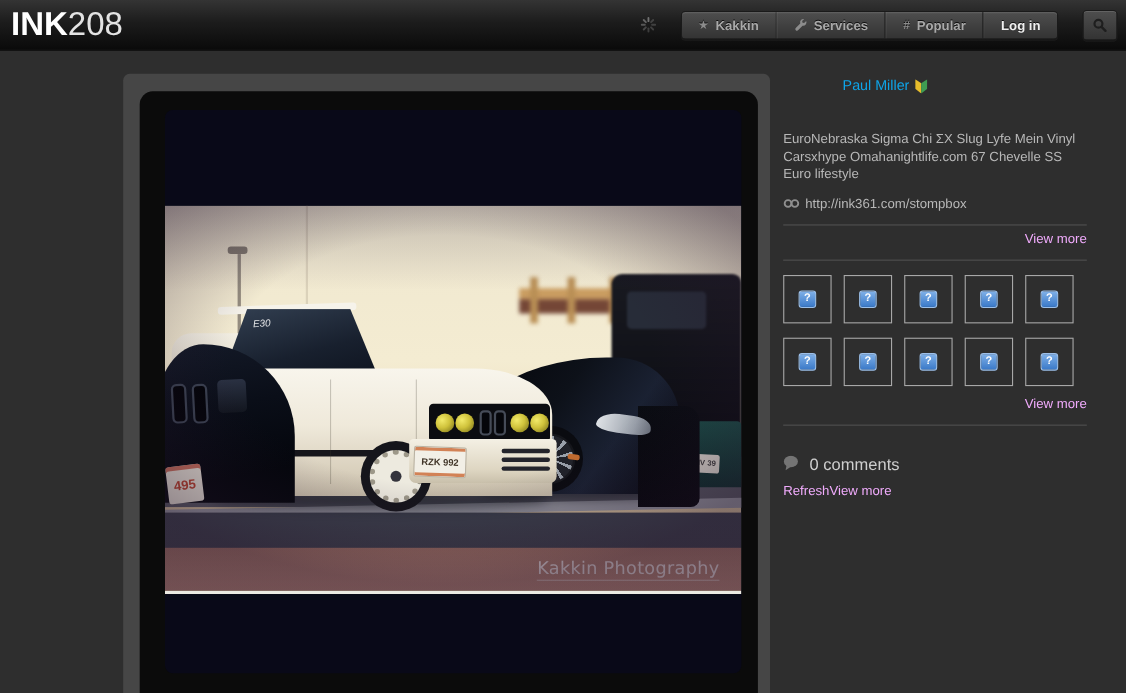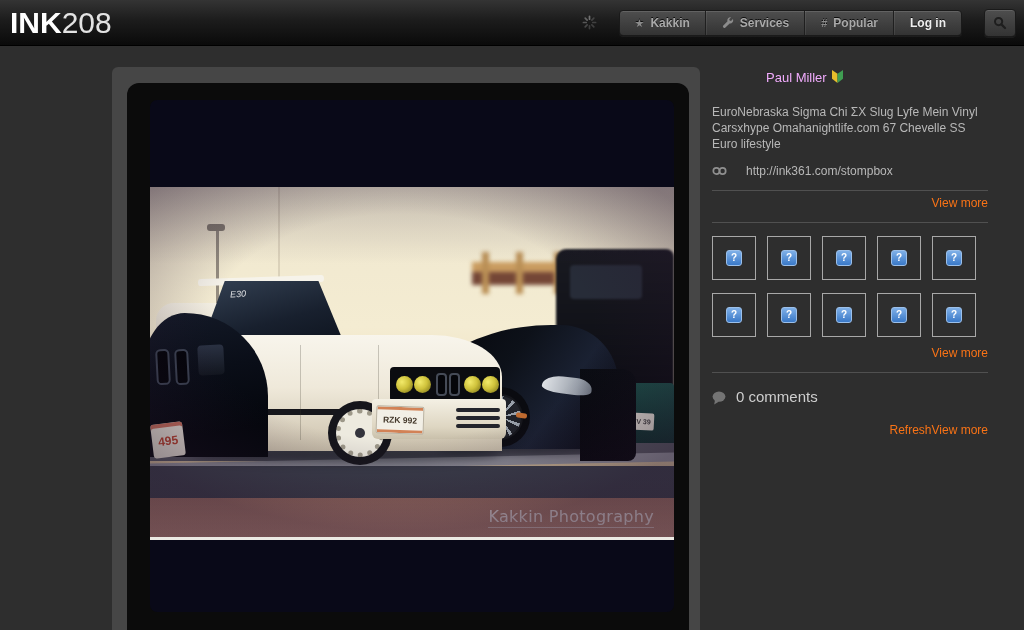--- a/index.html
+++ b/index.html
@@ -110,39 +110,39 @@
   .watermark{right:20px;top:320px;font-size:16px;color:rgba(242,240,244,.82);letter-spacing:.3px;
     border-bottom:1px solid rgba(242,240,244,.55);padding-bottom:1px;font-family:"DejaVu Sans",sans-serif;}
   .vignette{left:0;top:0;width:524px;height:350px;pointer-events:none;
     background:radial-gradient(ellipse 70% 62% at 48% 40%, rgba(0,0,0,0) 52%, rgba(38,20,44,.42) 94%),
       linear-gradient(180deg, rgba(25,15,50,.2), rgba(0,0,0,0) 22%, rgba(0,0,0,0) 82%, rgba(60,30,40,.15));}
 
   
   .sidebar{position:absolute;left:712px;top:60px;width:276px;color:#b8b8b8;font-size:12px;}
   .profile{margin:10px 0 0 54px;}
   .username{font-size:15px;font-weight:bold;color:#c9c9c9;}
-  .fullname{margin-top:4px;font-size:13px;color:#f0abfc;display:flex;align-items:flex-start;gap:5px;}
-  .bio{margin-top:19px;line-height:1.35;color:#b8b8b8;}
-  .url-row{margin-top:11px;display:flex;align-items:center;gap:19px;color:#b8b8b8;}
+  .fullname{margin-top:4px;font-size:13px;color:#0ea5e9;display:flex;align-items:flex-end;gap:5px;}
+  .bio{margin-top:33px;line-height:1.35;color:#b8b8b8;}
+  .url-row{margin-top:11px;display:flex;align-items:center;gap:5px;color:#b8b8b8;}
   .url-row a{color:#b8b8b8;text-decoration:none;}
   .divider{margin-top:12px;border-top:1px solid #505050;height:0;}
   .tags-row{margin-top:14px;display:flex;gap:7px;}
   .tags-row .tag-ic{flex:0 0 15px;padding-top:1px;}
   .tags-text{line-height:1.35;}
   .view-more-row{text-align:right;margin-top:5px;}
-  a.blue{color:#f97316;text-decoration:none;cursor:pointer;font-size:12px;}
+  a.blue{color:#f0abfc;text-decoration:none;cursor:pointer;font-size:12px;}
   .likes-head{margin-top:13px;font-size:15px;color:#cecece;}
   .avatar-grid{margin-top:13px;display:grid;grid-template-columns:repeat(5,44px);grid-auto-rows:44px;gap:13px 11px;}
   .avatar{box-sizing:border-box;border:1px solid #a8a8a8;display:flex;align-items:center;justify-content:center;cursor:pointer;}
   .broken-img{width:16px;height:16px;border-radius:3px;border:1px solid #9cc0ea;box-sizing:border-box;
     background:linear-gradient(180deg,#7fb0e8,#3a79c8);color:#fff;font-size:10px;font-weight:bold;
     display:flex;align-items:center;justify-content:center;}
-  .comments-row{margin-top:15px;display:flex;align-items:flex-end;gap:9px;}
+  .comments-row{margin-top:27px;display:flex;align-items:flex-start;gap:9px;}
   .comments-count{font-size:15px;color:#cecece;}
-  .links-row{margin-top:18px;display:flex;justify-content:flex-end;}
+  .links-row{margin-top:8px;display:flex;justify-content:flex-start;}
   .fb-note{margin-top:11px;color:#b8b8b8;}
 </style>
 </head>
 <body>
 
 <div id="screen">
 
   <div class="navbar">
     <div class="logo"><span class="bold">INK</span><span class="light">208</span></div>
     <div class="nav-spacer"></div>

